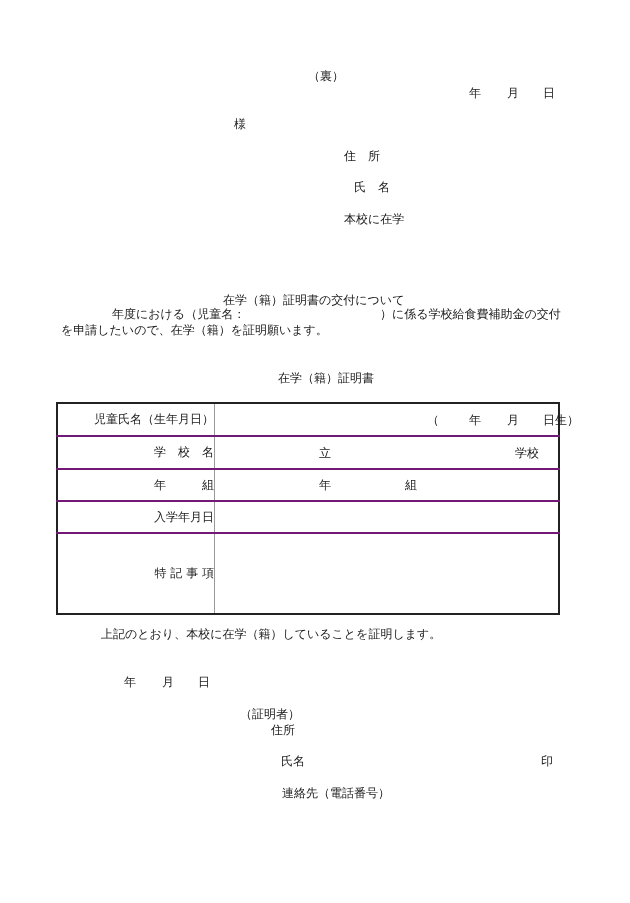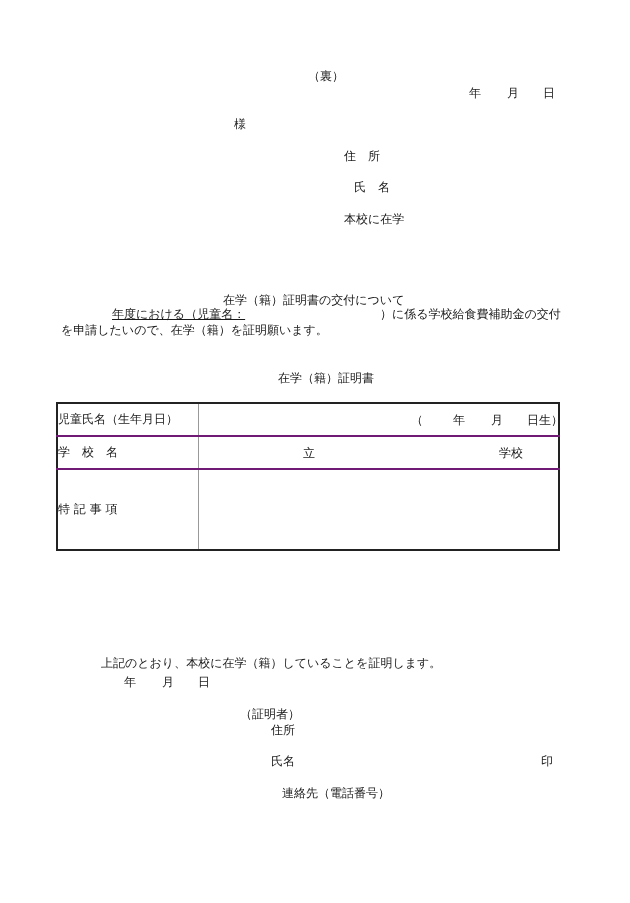--- a/index.html
+++ b/index.html
@@ -24,21 +24,22 @@
     table.cert td {
       border-top: 2px solid #701a75;
       padding: 0;
       font-size: 12px;
       vertical-align: middle;
     }
     table.cert tr:first-child td { border-top: none; }
     table.cert td.label {
       width: 140px;
       border-right: 1px solid #999;
-      text-align: left;
+      text-align: right;
+      padding-left: 16px;
     }
     table.cert td.value { position: relative; }
     .r1 td { height: 31px; }
     .r2 td { height: 31px; }
     .r3 td { height: 30px; }
     .r4 td { height: 30px; }
     .r5 td { height: 79px; }
     .cell-abs { position: absolute; top: 50%; transform: translateY(-50%); white-space: nowrap; }
   </style>
 </head>
@@ -53,21 +54,21 @@
   <span class="abs" style="left:543px; top:86px;">日</span>
 
   <span class="abs" style="left:234px; top:117px;">様</span>
 
   <span class="abs" style="left:344px; top:149px;">住　所</span>
   <span class="abs" style="left:354px; top:180px;">氏　名</span>
   <span class="abs" style="left:344px; top:212px;">本校に在学</span>
 
   <span class="abs" style="left:223px; top:261px;margin-top:32px;">在学（籍）証明書の交付について</span>
 
-  <span class="abs" style="left:112px; top:307px;text-decoration:underline;">年度における（児童名：</span>
+  <span class="abs" style="left:112px; top:307px;">年度における（児童名：</span>
   <span class="abs" style="left:380px; top:307px;">）に係る学校給食費補助金の交付</span>
   <span class="abs" style="left:61px; top:323px;">を申請したいので、在学（籍）を証明願います。</span>
 
   <span class="abs" style="left:278px; top:371px;text-align:right;">在学（籍）証明書</span>
 
   <table class="cert">
     <tbody>
         <tr class="r1">
       <td class="label">児童氏名（生年月日）</td>
       <td class="value">
@@ -77,32 +78,43 @@
         <span class="cell-abs" style="left:328px;">日生）</span>
       </td>
     </tr>
     <tr class="r2">
       <td class="label">学　校　名</td>
       <td class="value">
         <span class="cell-abs" style="left:104px;">立</span>
         <span class="cell-abs" style="left:300px;">学校</span>
       </td>
     </tr>
+    <tr class="r3">
+      <td class="label">年　　　組</td>
+      <td class="value">
+        <span class="cell-abs" style="left:104px;">年</span>
+        <span class="cell-abs" style="left:190px;">組</span>
+      </td>
+    </tr>
+    <tr class="r4">
+      <td class="label">入学年月日</td>
+      <td class="value"></td>
+    </tr>
     <tr class="r5">
       <td class="label">特 記 事 項</td>
       <td class="value"></td>
     </tr>
   </tbody>
     </table>
 
-  <span class="abs" style="left:101px; top:656px;">上記のとおり、本校に在学（籍）していることを証明します。</span>
+  <span class="abs" style="left:101px; top:627px;">上記のとおり、本校に在学（籍）していることを証明します。</span>
 
   <span class="abs" style="left:124px; top:675px;">年</span>
   <span class="abs" style="left:162px; top:675px;">月</span>
   <span class="abs" style="left:198px; top:675px;">日</span>
 
   <span class="abs" style="left:240px; top:707px;">（証明者）</span>
   <span class="abs" style="left:271px; top:723px;">住所</span>
-  <span class="abs" style="left:271px; top:754px;">氏名</span>
+  <span class="abs" style="left:281px; top:754px;">氏名</span>
   <span class="abs" style="left:541px; top:754px;">印</span>
   <span class="abs" style="left:271px; top:786px;margin-left:11px;">連絡先（電話番号）</span>
 
 </div>
 
 </body></html>

